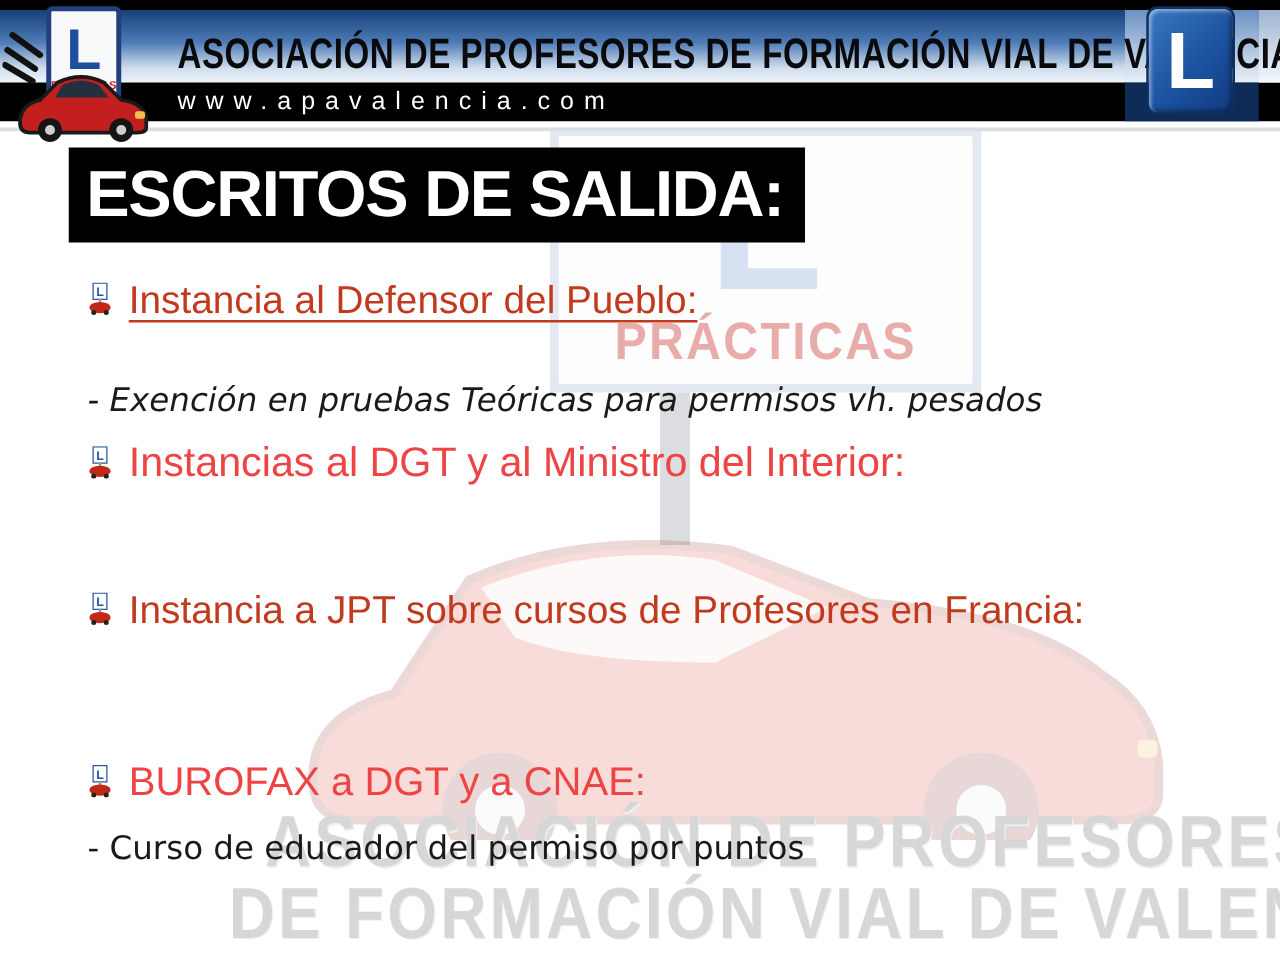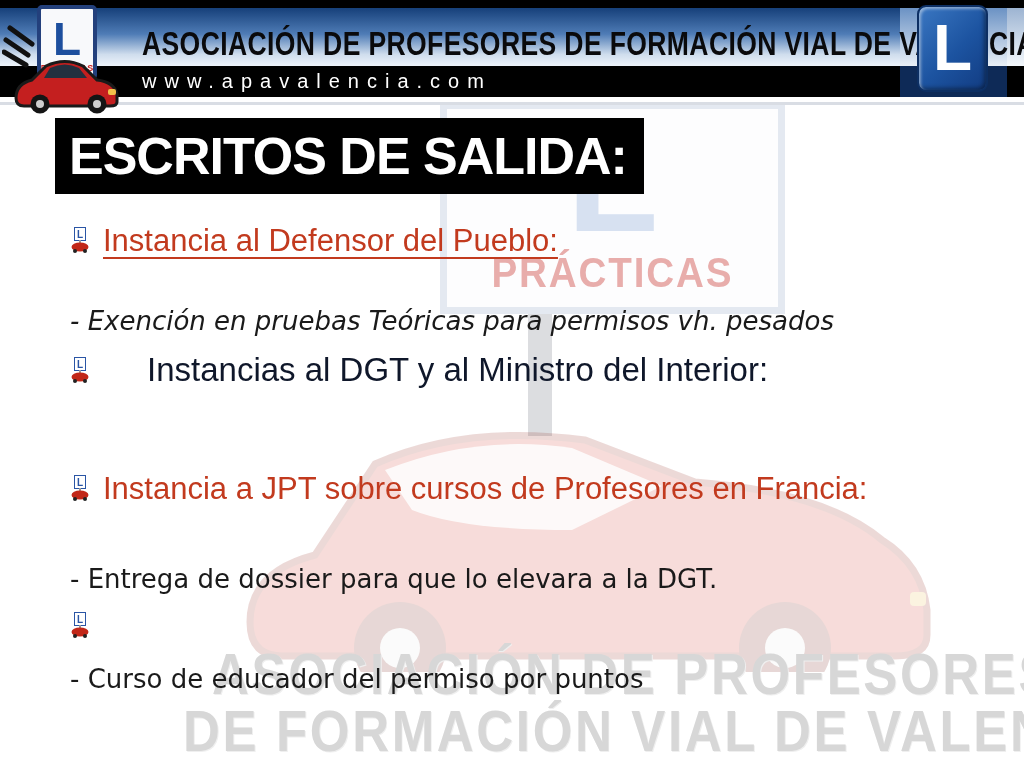--- a/index.html
+++ b/index.html
@@ -52,21 +52,21 @@
   .title-box { position:absolute; left:55px; top:118px; width:589px; height:76px;
     background:#000; z-index:3; }
   .title-text { display:block; padding-left:14px; font-family:"Liberation Sans", sans-serif;
     font-weight:bold; font-size:52px; letter-spacing:-1px; line-height:76px; color:#fff; white-space:nowrap; }
 
   
   .bullet { position:absolute; left:70px; width:900px; z-index:2; }
   .bullet-icon { display:inline-block; width:20px; height:26px; margin-right:13px; vertical-align:-2px; }
   .bh { font-family:Liberation Sans, sans-serif; }
   .red { color:#c23a1e; }
-  .blk { color:#0f172a;margin-left:44px; }
+  .blk { color:#ef4444; }
   .underline { text-decoration:underline; text-decoration-thickness:2px; text-underline-offset:6px; }
   .b1 { top:222px; font-size:31px; }
   .b2 { top:350px; font-size:33px; }
   .b3 { top:458px; width:820px; font-size:31px; line-height:1.95; }
   .b4 { top:606px; font-size:32px; }
   .detail { position:absolute; left:70px; width:900px; z-index:2; color:#1a1a1a;
     font-size:26px; font-family:"DejaVu Sans", sans-serif; }
   .d1 { top:306px;font-style:italic; } .d2 { top:415px; } .d3 { top:564px; } .d4 { top:664px; }
 </style>
 </head>
@@ -162,29 +162,28 @@
       <svg viewBox="0 0 20 26" width="20" height="26">
         <rect x="4.5" y="0.5" width="11" height="13" fill="#fff" stroke="#2a55a5"></rect>
         <text x="10" y="11" font-size="10" font-weight="bold" fill="#2a55a5" text-anchor="middle" font-family="Liberation Sans, sans-serif">L</text>
         <rect x="9" y="13" width="2" height="4" fill="#999"></rect>
         <ellipse cx="10" cy="20" rx="8.5" ry="4.5" fill="#c22718"></ellipse>
         <circle cx="5" cy="24" r="2" fill="#222"></circle>
           <circle cx="15" cy="24" r="2" fill="#222"></circle>
       </svg>
     </span><span class="bh red">Instancia a JPT sobre cursos de Profesores en Francia:</span>
   </div>
-  <div class="detail d3">- Entrega de dossier para que lo elevara a la DGT.</div>
 
   <div class="bullet b4">
     <span class="bullet-icon">
       <svg viewBox="0 0 20 26" width="20" height="26">
         <rect x="4.5" y="0.5" width="11" height="13" fill="#fff" stroke="#2a55a5"></rect>
         <text x="10" y="11" font-size="10" font-weight="bold" fill="#2a55a5" text-anchor="middle" font-family="Liberation Sans, sans-serif">L</text>
         <rect x="9" y="13" width="2" height="4" fill="#999"></rect>
         <ellipse cx="10" cy="20" rx="8.5" ry="4.5" fill="#c22718"></ellipse>
         <circle cx="5" cy="24" r="2" fill="#222"></circle>
           <circle cx="15" cy="24" r="2" fill="#222"></circle>
       </svg>
-    </span>
+    </span><span class="bh blk">BUROFAX a DGT y a CNAE:</span>
   </div>
   <div class="detail d4">- Curso de educador del permiso por puntos</div>
 
 </div>
 
 </body></html>

